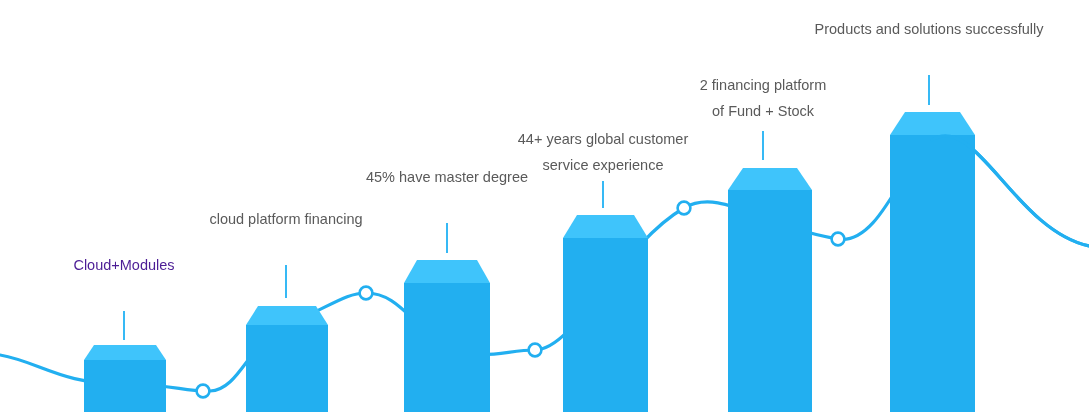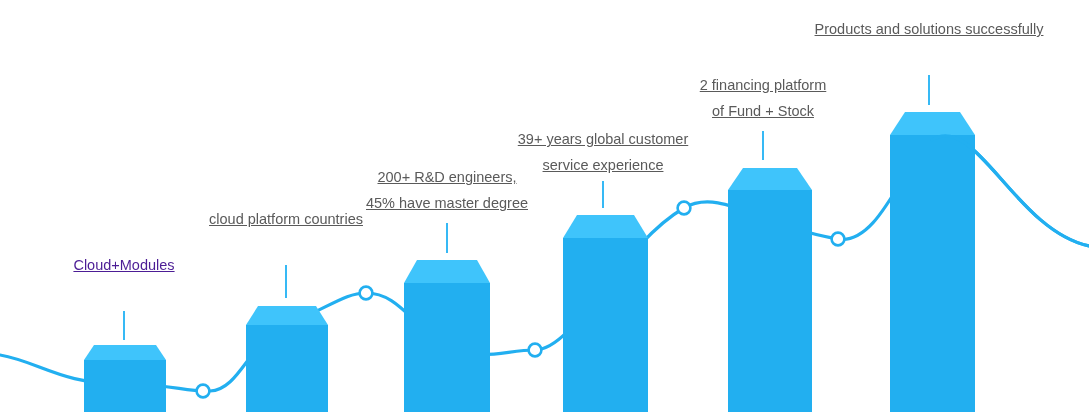--- a/index.html
+++ b/index.html
@@ -32,21 +32,20 @@
     position: absolute;
     text-align: center;
     color: #5a5a5a;
     font-size: 14.5px;
     line-height: 26px;
     white-space: nowrap;
     font-family: "Liberation Sans", sans-serif;
   }
   .caption-line {
     display: block;
-    text-decoration: underline;
   }
 </style>
 </head>
 <body>
 
 <div id="infographic">
 
   <svg id="chart-svg" viewBox="0 0 1089 412">
 
     <path id="growth-curve" fill="none" stroke="#22AFF0" stroke-width="3.2" stroke-linecap="round" stroke-linejoin="round" d="M 0,355 C 40,362 60,384 124,384 C 170,384 186,392 210,391 C 240,390 250,340 286,325 C 330,307 345,293 366,293 C 392,293 405,313 430,334 C 470,368 500,350 535,350 C 575,350 620,245 684,208 C 720,187 760,226 838,239 C 880,246 905,158 932,140 C 975,112 1015,230 1089,246"></path>
@@ -101,32 +100,31 @@
   </svg>
 
   <div id="caption-layer">
       <div class="milestone-caption" style="left: 0px; top: 252px; width: 100%; text-align: left;">
         <div style="position: absolute; left: 124px; top: 0px; transform: translateX(-50%); text-align: center; color: #4c1d95;">
           <span class="caption-line">Cloud+Modules</span>
         </div>
       </div>
       <div class="milestone-caption" style="left: 0px; top: 206px; width: 100%; text-align: left;">
         <div style="position: absolute; left: 286px; top: 0px; transform: translateX(-50%); text-align: center; color: rgb(90, 90, 90);">
-          <span class="caption-line">cloud platform countries</span>
+          <span class="caption-line">cloud platform financing</span>
         </div>
       </div>
       <div class="milestone-caption" style="left: 0px; top: 164px; width: 100%; text-align: left;">
         <div style="position: absolute; left: 447px; top: 0px; transform: translateX(-50%); text-align: center; color: rgb(90, 90, 90);">
-          <span class="caption-line">200+ R&amp;D engineers,</span>
           <span class="caption-line">45% have master degree</span>
         </div>
       </div>
       <div class="milestone-caption" style="left: 0px; top: 126px; width: 100%; text-align: left;">
         <div style="position: absolute; left: 603px; top: 0px; transform: translateX(-50%); text-align: center; color: rgb(90, 90, 90);">
-          <span class="caption-line">39+ years global customer</span>
+          <span class="caption-line">44+ years global customer</span>
           <span class="caption-line">service experience</span>
         </div>
       </div>
       <div class="milestone-caption" style="left: 0px; top: 72px; width: 100%; text-align: left;">
         <div style="position: absolute; left: 763px; top: 0px; transform: translateX(-50%); text-align: center; color: rgb(90, 90, 90);">
           <span class="caption-line">2 financing platform</span>
           <span class="caption-line">of Fund + Stock</span>
         </div>
       </div>
       <div class="milestone-caption" style="left: 0px; top: 16px; width: 100%; text-align: left;">

